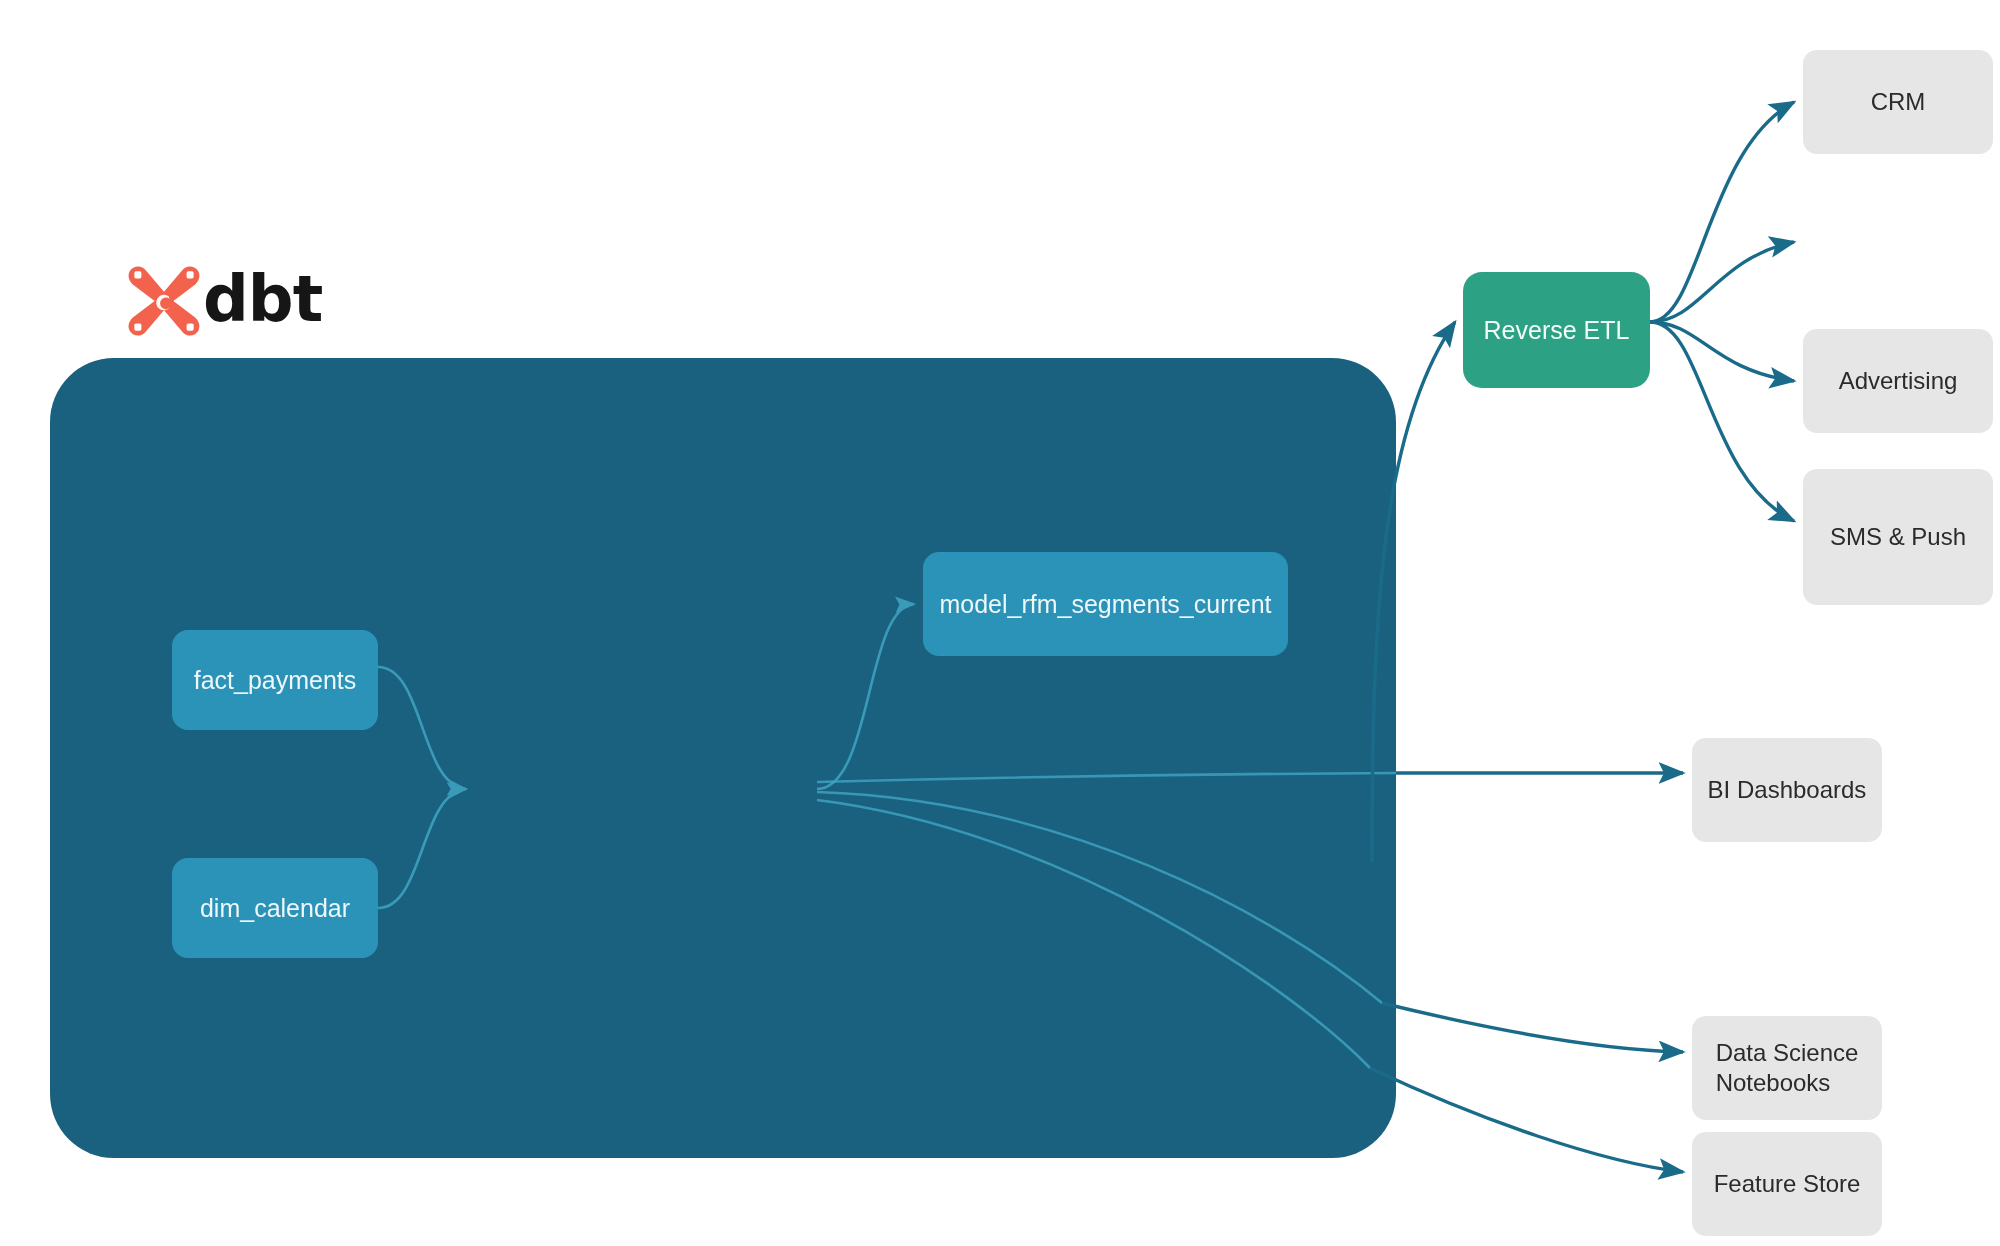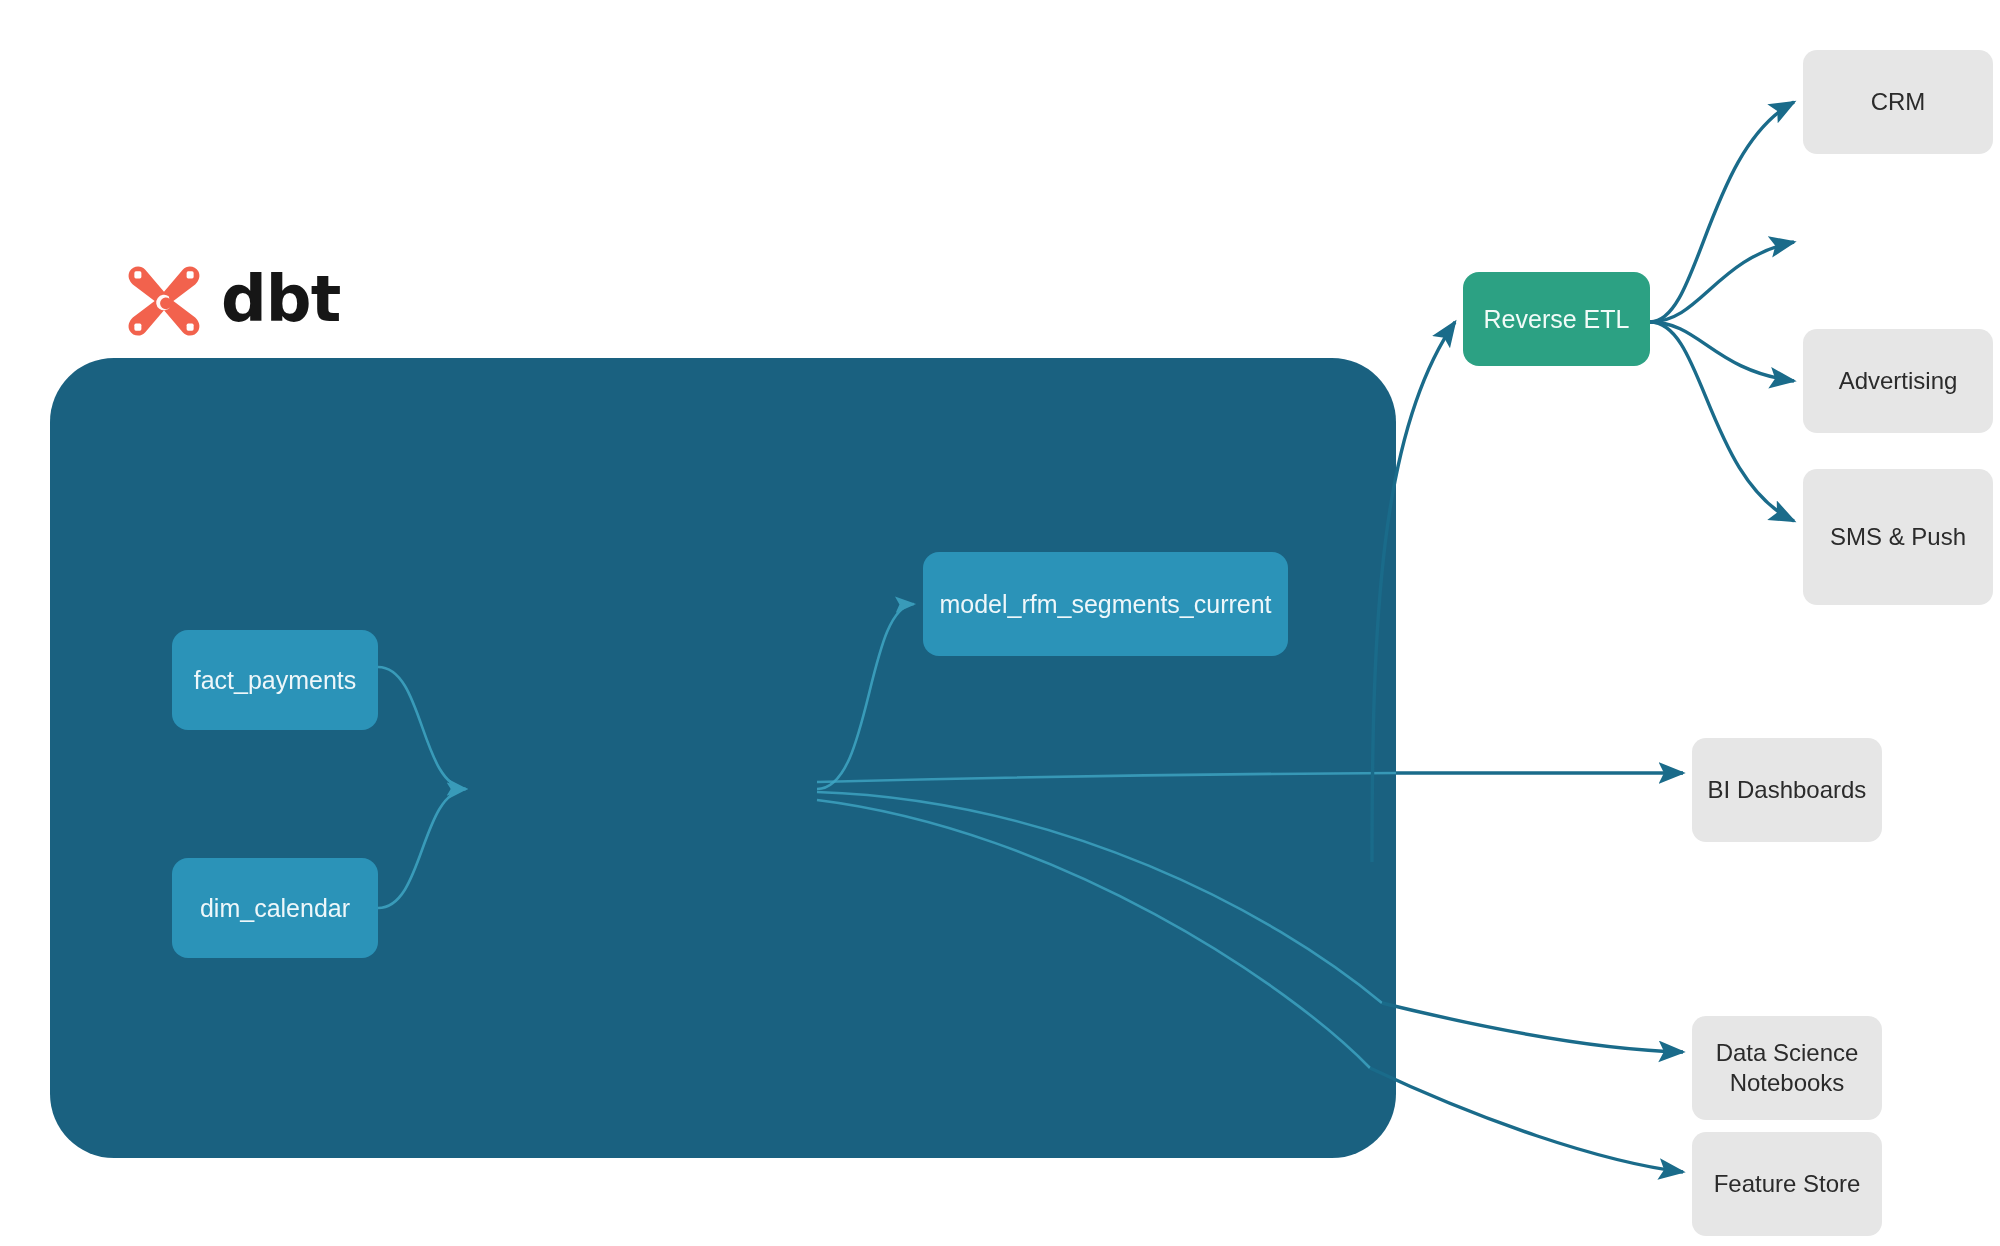--- a/index.html
+++ b/index.html
@@ -27,21 +27,21 @@
   }
   
   #dbt-logo {
     position: absolute;
     left: 125px;
     top: 258px;
     width: 210px;
     height: 86px;
     display: flex;
     align-items: center;
-    gap: 18px;
+    gap: 0;
   }
   #dbt-mark {
     width: 78px;
     height: 78px;
     flex: 0 0 78px;
   }
   #dbt-wordmark {
     font-family: "DejaVu Sans", sans-serif;
     font-weight: 700;
     font-size: 64px;
@@ -59,21 +59,21 @@
     height: 800px;
     background: #1a6180;
     border-radius: 64px;
   }
   
   .node {
     position: absolute;
     display: flex;
     align-items: center;
     justify-content: center;
-    text-align: center;
+    text-align: left;
     box-sizing: border-box;
   }
   .node-model {
     background: #2b93b8;
     border-radius: 16px;
     color: #eef7fa;
     font-size: 25px;
     padding: 0 22px;
   }
   .node-green {
@@ -86,21 +86,21 @@
     background: #e6e6e6;
     border-radius: 14px;
     color: #2b2b2b;
     font-size: 24px;
     line-height: 1.25;
   }
   #n-fact-payments   { left: 172px; top: 630px; width: 206px; height: 100px; }
   #n-dim-calendar    { left: 172px; top: 858px; width: 206px; height: 100px; }
   #n-hist            { left: 475px; top: 735px; width: 342px; height: 108px; }
   #n-current         { left: 923px; top: 552px; width: 365px; height: 104px; }
-  #n-reverse-etl     { left: 1463px; top: 272px; width: 187px; height: 94px; }
+  #n-reverse-etl     { left: 1463px; top: 272px; width: 187px; height: 116px; border-radius: 19px; }
   #d-crm             { left: 1803px; top: 50px;  width: 190px; height: 104px; }
   #d-email           { left: 1803px; top: 190px; width: 190px; height: 104px; }
   #d-advertising     { left: 1803px; top: 329px; width: 190px; height: 104px; }
   #d-sms-push        { left: 1803px; top: 469px; width: 190px; height: 136px; }
   #d-bi-dashboards   { left: 1692px; top: 738px; width: 190px; height: 104px; }
   #d-ds-notebooks    { left: 1692px; top: 1000px; width: 190px; height: 104px; margin-top: 16px; }
   #d-feature-store   { left: 1692px; top: 1132px; width: 190px; height: 104px; }
 </style>
 </head>
 <body>

